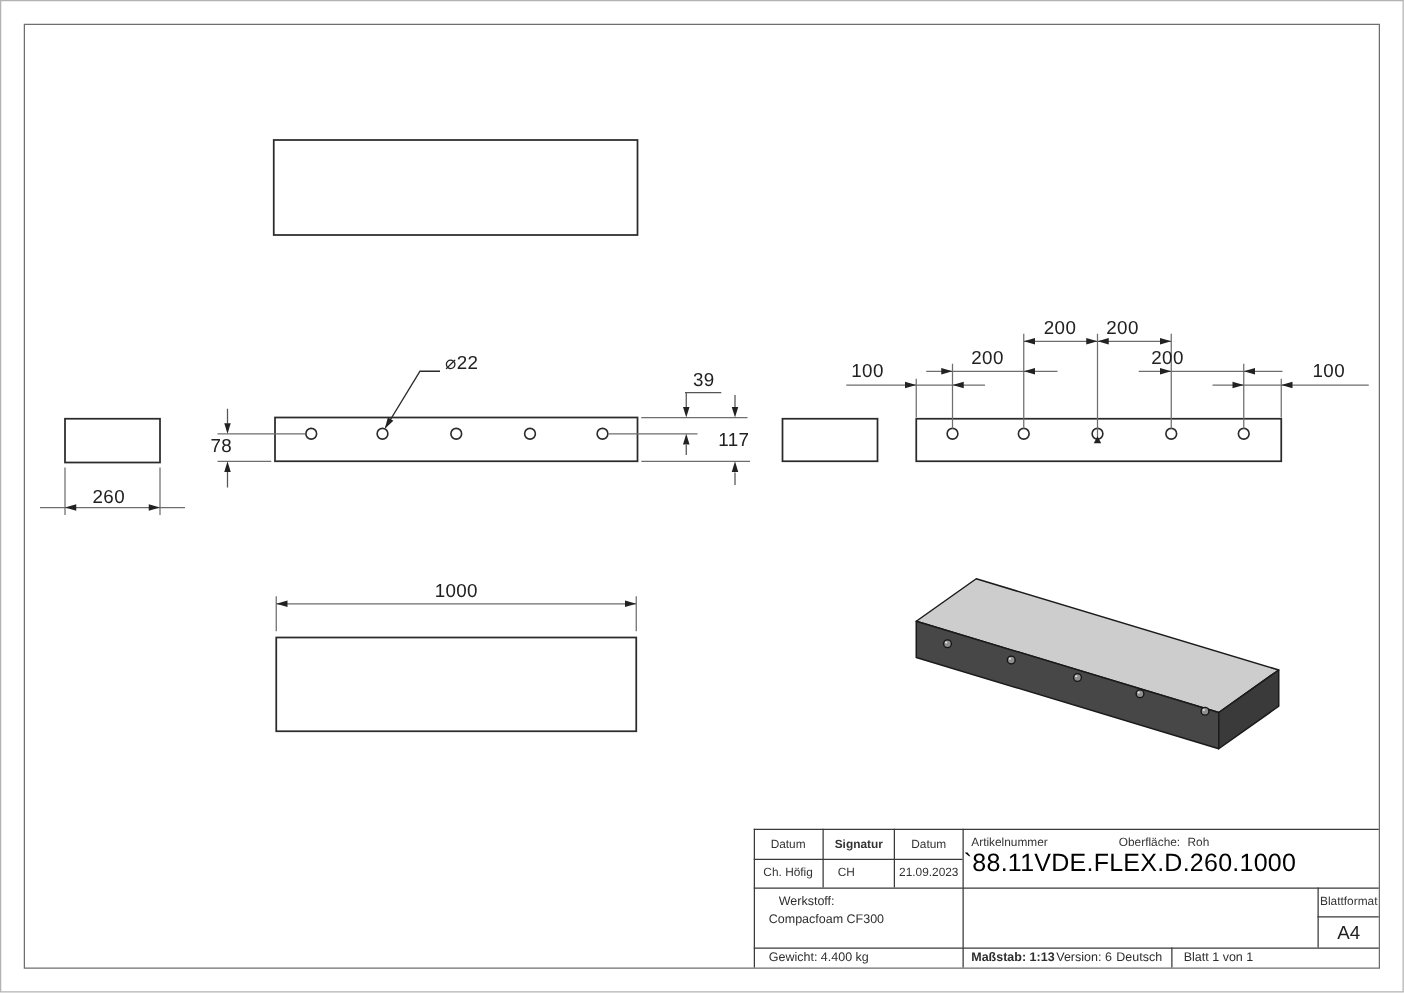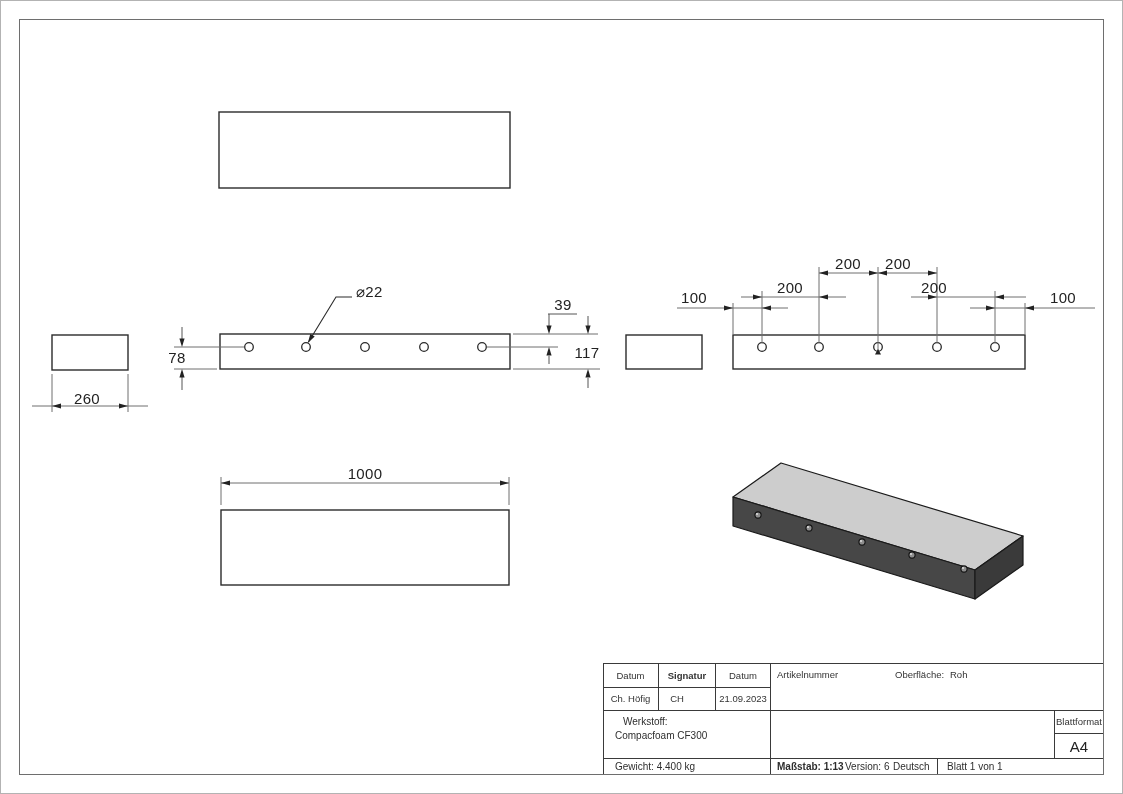--- a/index.html
+++ b/index.html
@@ -178,20 +178,21 @@
   <div class="tb-cell tb-small" style="left:56px;top:0;width:56px;height:24px;font-weight:bold;">Signatur</div>
   <div class="tb-cell tb-small" style="left:113px;top:0;width:54px;height:24px;">Datum</div>
 
   <div class="tb-cell tb-small" style="left:0;top:24px;width:55px;height:23px;">Ch. Höfig</div>
   <div class="tb-cell tb-small" style="left:46px;top:24px;width:56px;height:23px;">CH</div>
   <div class="tb-cell tb-small" style="left:113px;top:24px;width:54px;height:23px;">21.09.2023</div>
 
   <span class="tb-text tb-small" style="left:174px;top:6px;">Artikelnummer</span>
   <span class="tb-text tb-small" style="left:292px;top:6px;">Oberfläche:</span>
   <span class="tb-text tb-small" style="left:347px;top:6px;">Roh</span>
+  <span class="article-number">`88.11VDE.FLEX.D.260.1000</span>
 
   <span class="tb-text" style="left:20px;top:53px;">Werkstoff:</span>
   <span class="tb-text" style="left:12px;top:67px;">Compacfoam CF300</span>
 
   <div class="tb-cell tb-small" style="left:452px;top:47px;width:48px;height:23px;">Blattformat</div>
   <div class="tb-cell format-value" style="left:452px;top:71px;width:48px;height:24px;">A4</div>
 
   <span class="tb-text" style="left:12px;top:98px;">Gewicht: 4.400 kg</span>
   <span class="tb-text" style="left:174px;top:98px;font-weight:bold;">Maßstab: 1:13</span>
   <span class="tb-text" style="left:242px;top:98px;">Version: 6</span>

